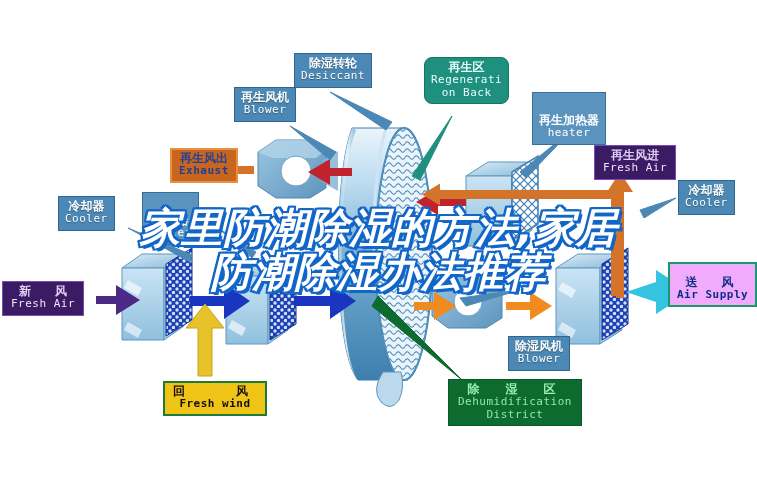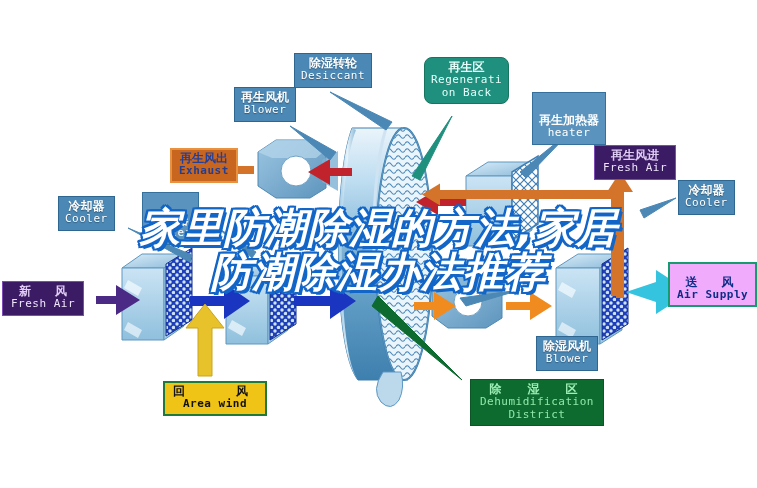--- a/index.html
+++ b/index.html
@@ -351,29 +351,29 @@
     <span class="en">Cooler</span>
   </div>
 
   <div class="label lb-purple" style="left:2px;top:281px;">
     <span class="cn">新　　风</span>
     <span class="en">Fresh Air</span>
   </div>
 
   <div class="label lb-yellow" style="left:163px;top:381px;">
     <span class="cn">回　　风</span>
-    <span class="en">Area wind</span>
-  </div>
-
-  <div class="label lb-blue" style="left:536px;top:336px;">
+    <span class="en">Fresh wind</span>
+  </div>
+
+  <div class="label lb-blue" style="left:508px;top:336px;">
     <span class="cn">除湿风机</span>
     <span class="en">Blower</span>
   </div>
 
-  <div class="label lb-green" style="left:448px;top:379px;margin-left:22px;">
+  <div class="label lb-green" style="left:448px;top:379px;">
     <span class="cn">除　湿　区</span>
     <span class="en">Dehumidification</span>
     <span class="en">District</span>
   </div>
 
   <div class="label lb-cyan" style="left:668px;top:262px;">
     <span class="cn">送　风</span>
     <span class="en">Air Supply</span>
   </div>
 

